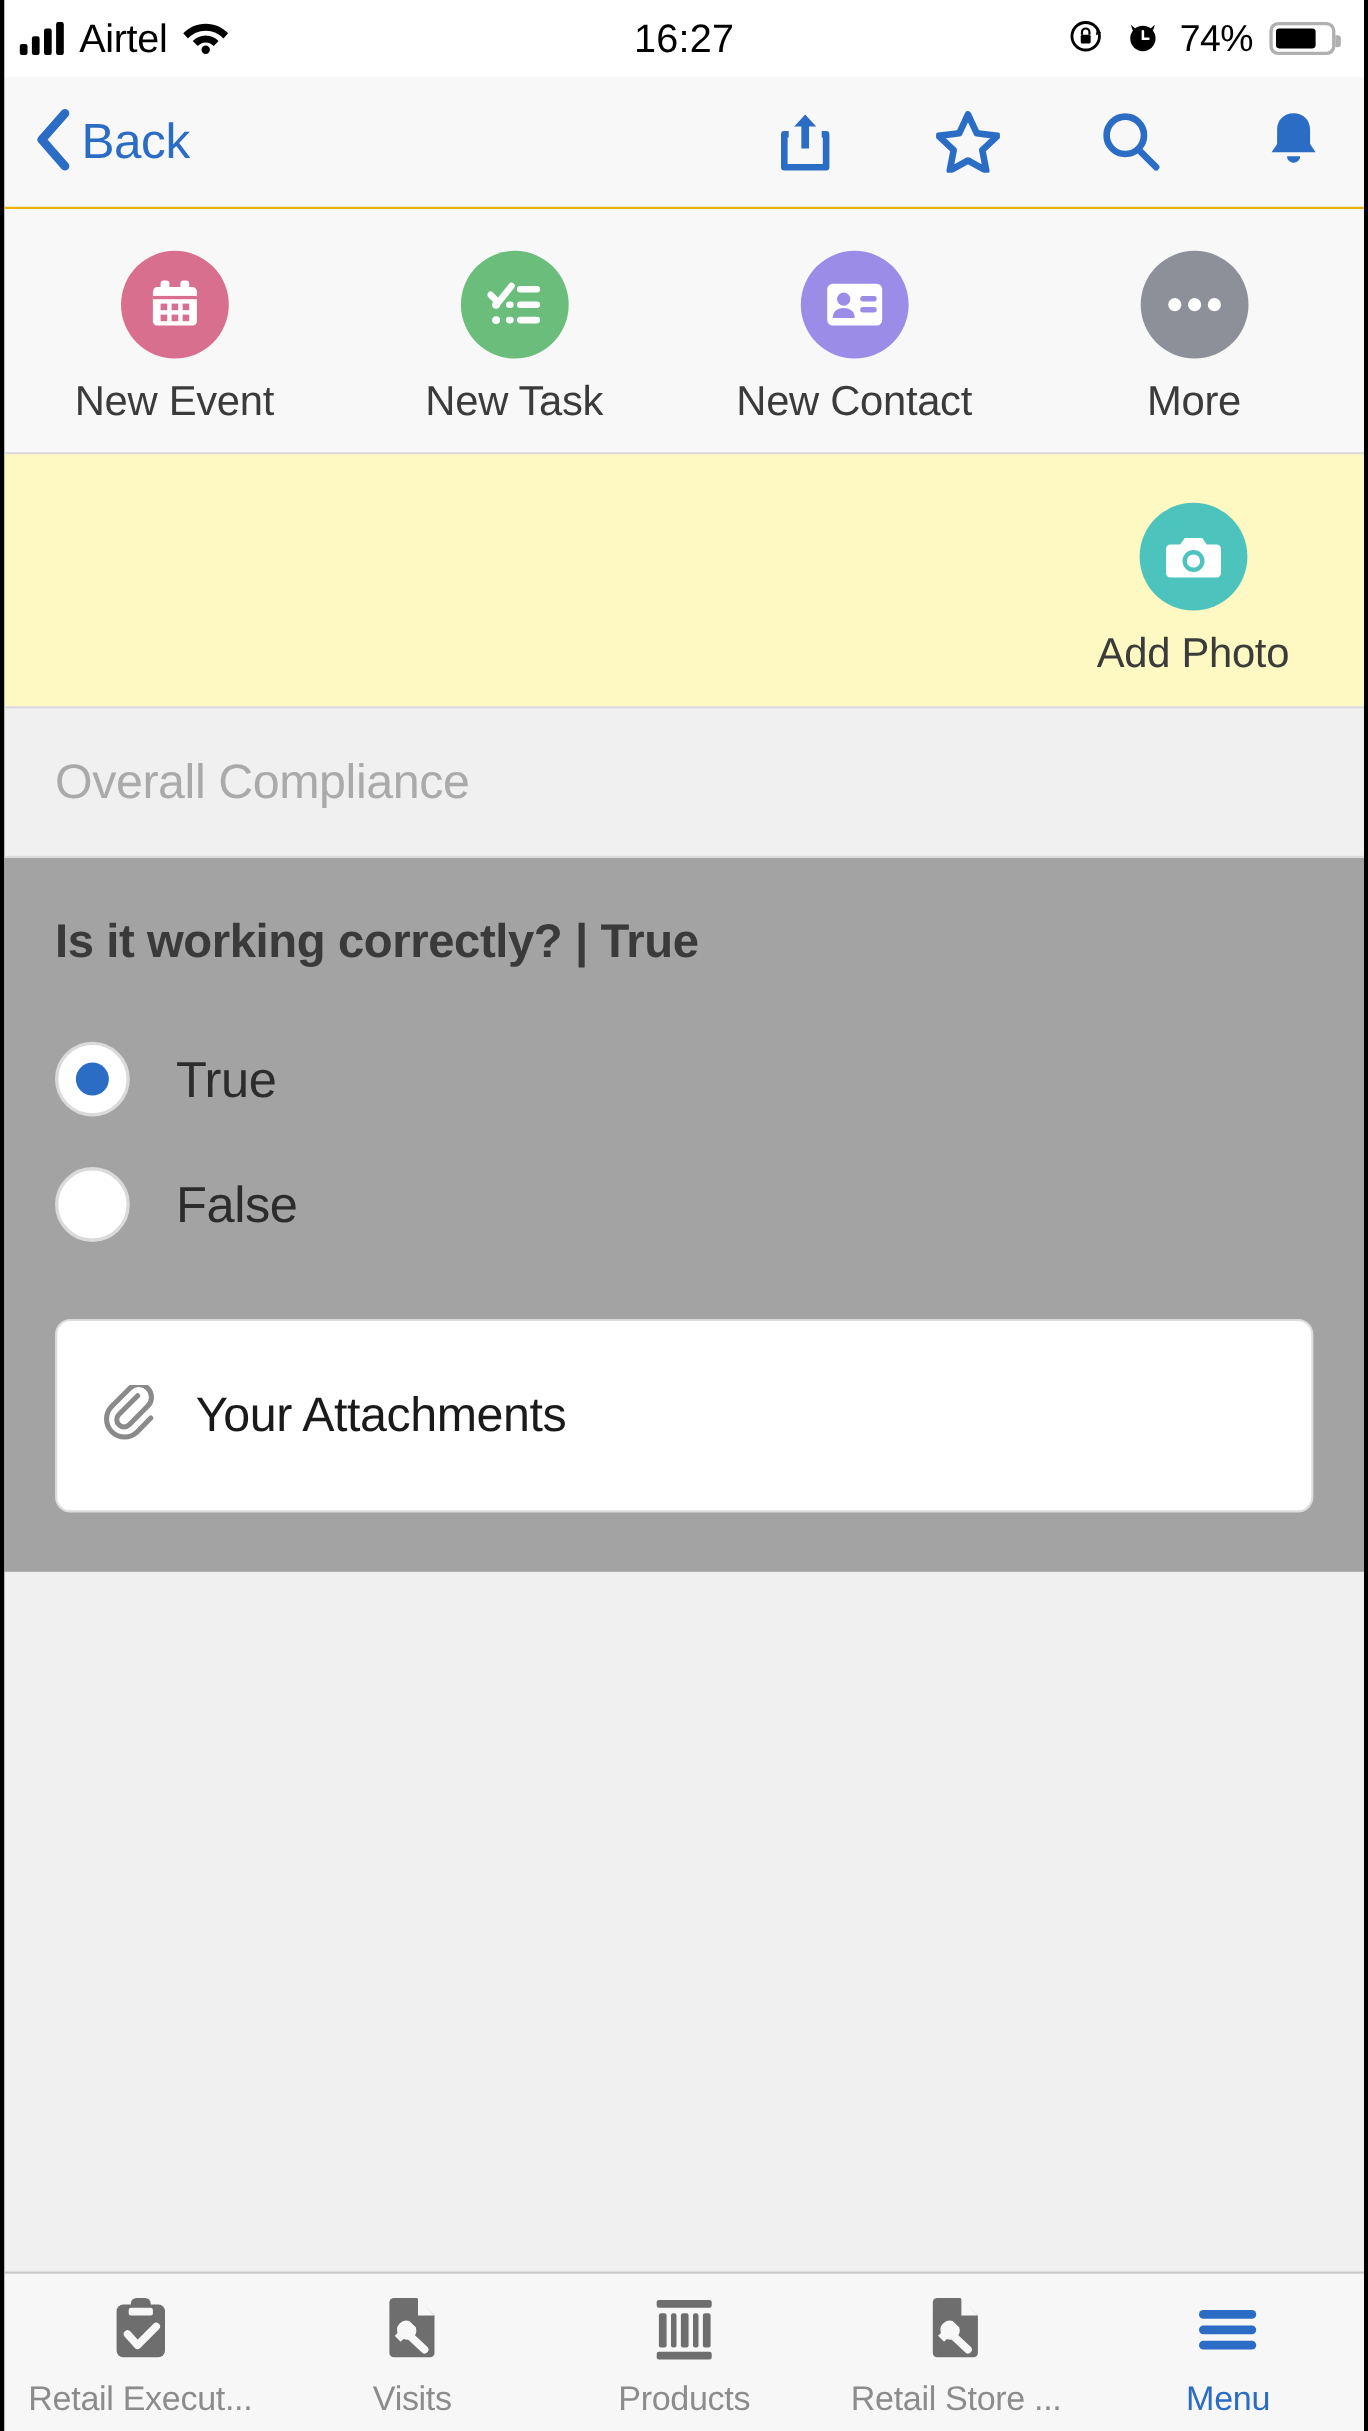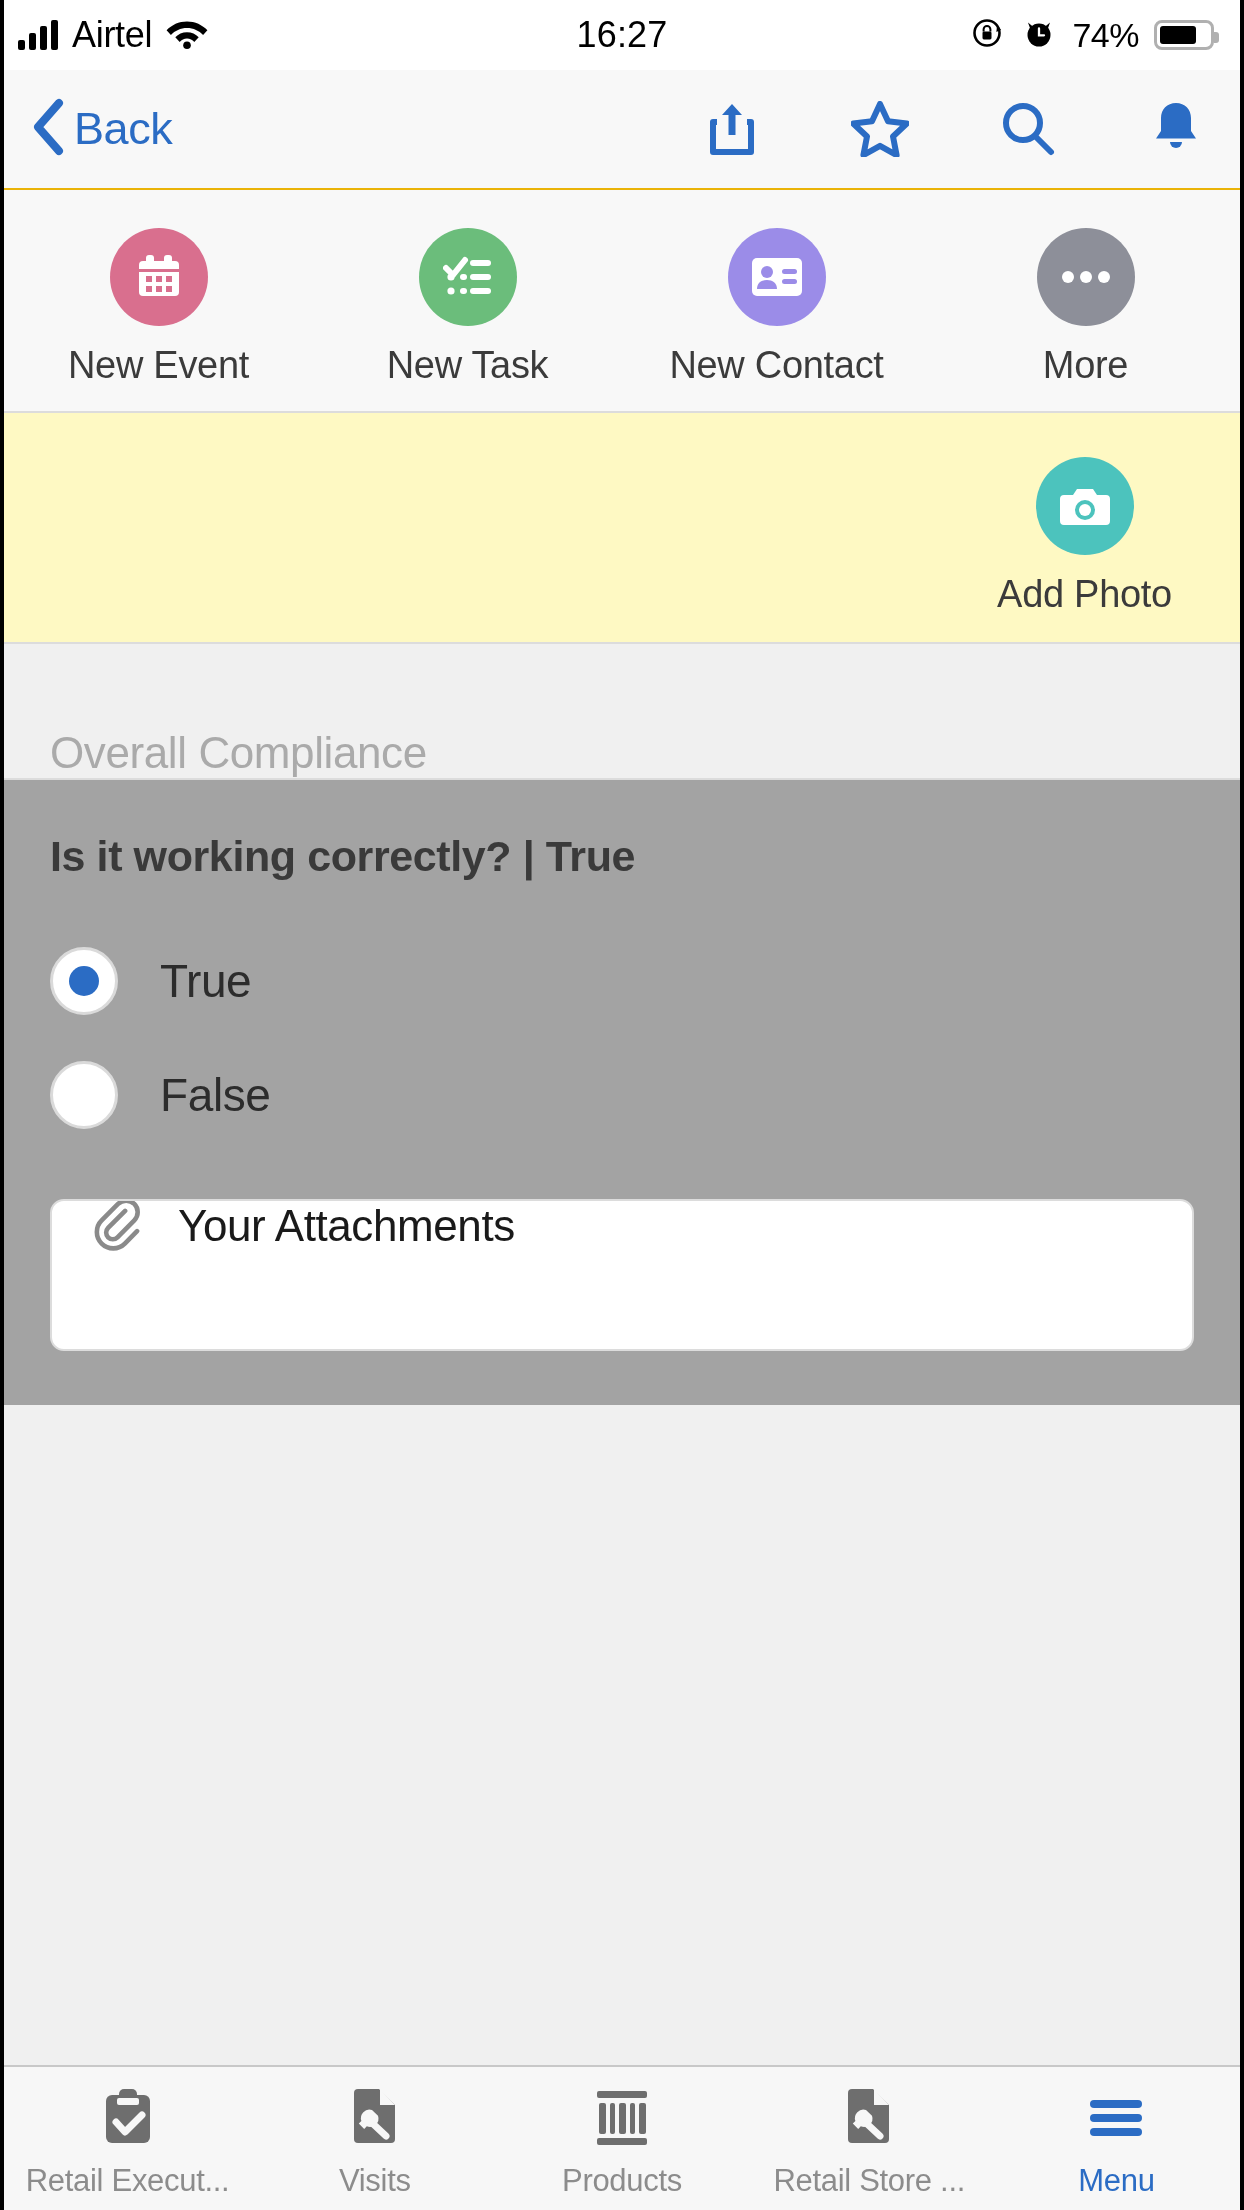--- a/index.html
+++ b/index.html
@@ -94,21 +94,21 @@
     display:flex; align-items:center; justify-content:center;
   }
   .quick-label { font-size:38px; color:#3b3b3b; letter-spacing:-0.3px; }
 
   
   .section-header {
     background:#f0f0f0;
     border-top:2px solid #dcdcdc;
     border-bottom:2px solid #dcdcdc;
     height:138px;
-    display:flex; align-items:flex-end;
+    display:flex; align-items:center;
     padding-left:46px;
   }
   .section-header-text { font-size:44px; color:#aaaaaa; letter-spacing:-0.4px; }
 
   
   .form-card { background:#a3a3a3; padding:52px 46px 0; }
   .question {
     font-size:43px; font-weight:bold; color:#3a3a3a;
     letter-spacing:-0.4px; margin-bottom:66px;
   }
@@ -120,23 +120,23 @@
     width:68px; height:68px; border-radius:50%;
     border:3px solid #dadada; background:#fff;
     display:flex; align-items:center; justify-content:center;
     flex:0 0 68px;
   }
   .radio .dot { width:30px; height:30px; border-radius:50%; background:#2b6cc4; }
   .radio-label { font-size:46px; color:#2c2c2c; letter-spacing:-0.4px; }
 
   .attach-box {
     margin-top:70px; margin-bottom:54px;
-    height:152px; border:2px solid #dcdcdc; border-radius:14px;
+    height:176px; border:2px solid #dcdcdc; border-radius:14px;
     background:#ffffff;
-    display:flex; align-items:flex-start; gap:32px;
+    display:flex; align-items:center; gap:32px;
     padding-left:42px; cursor:pointer;
   }
   .attach-label { font-size:44px; color:#1a1a1a; letter-spacing:-0.4px; }
 
   
   .filler { background:#f0f0f0; flex:1 1 auto; }
 
   
   .tabbar {
     height:145px; background:#f7f7f7;

